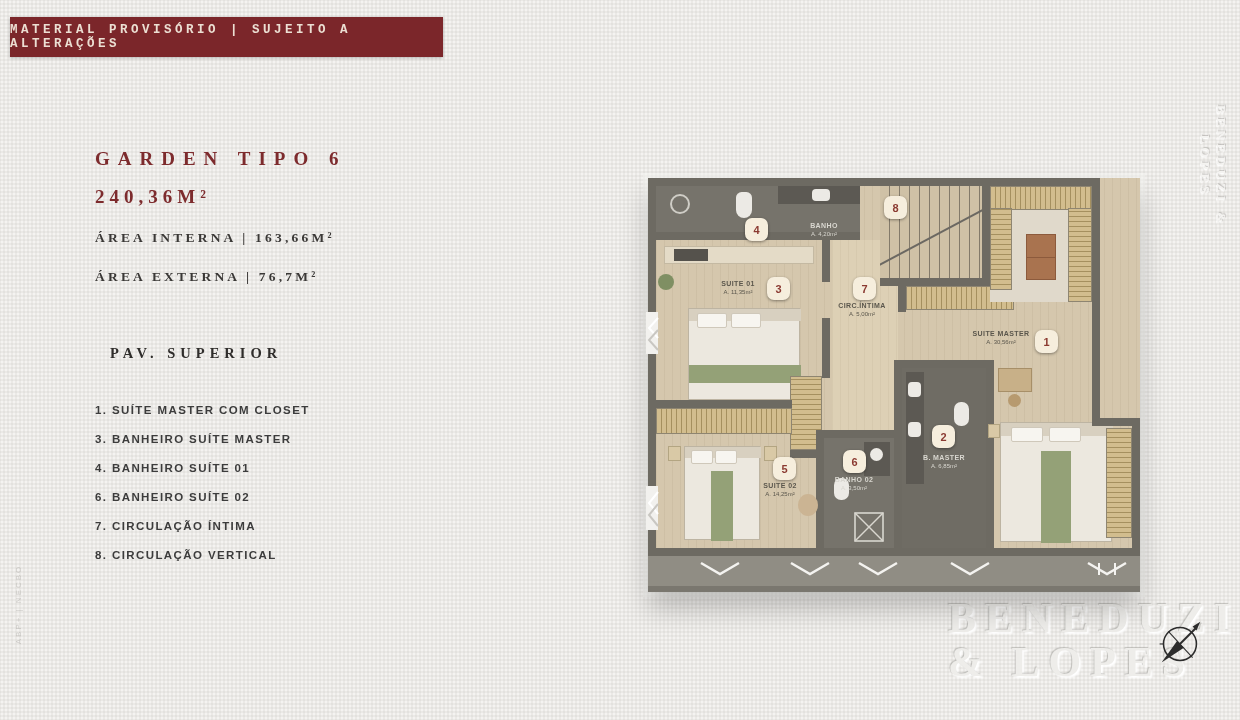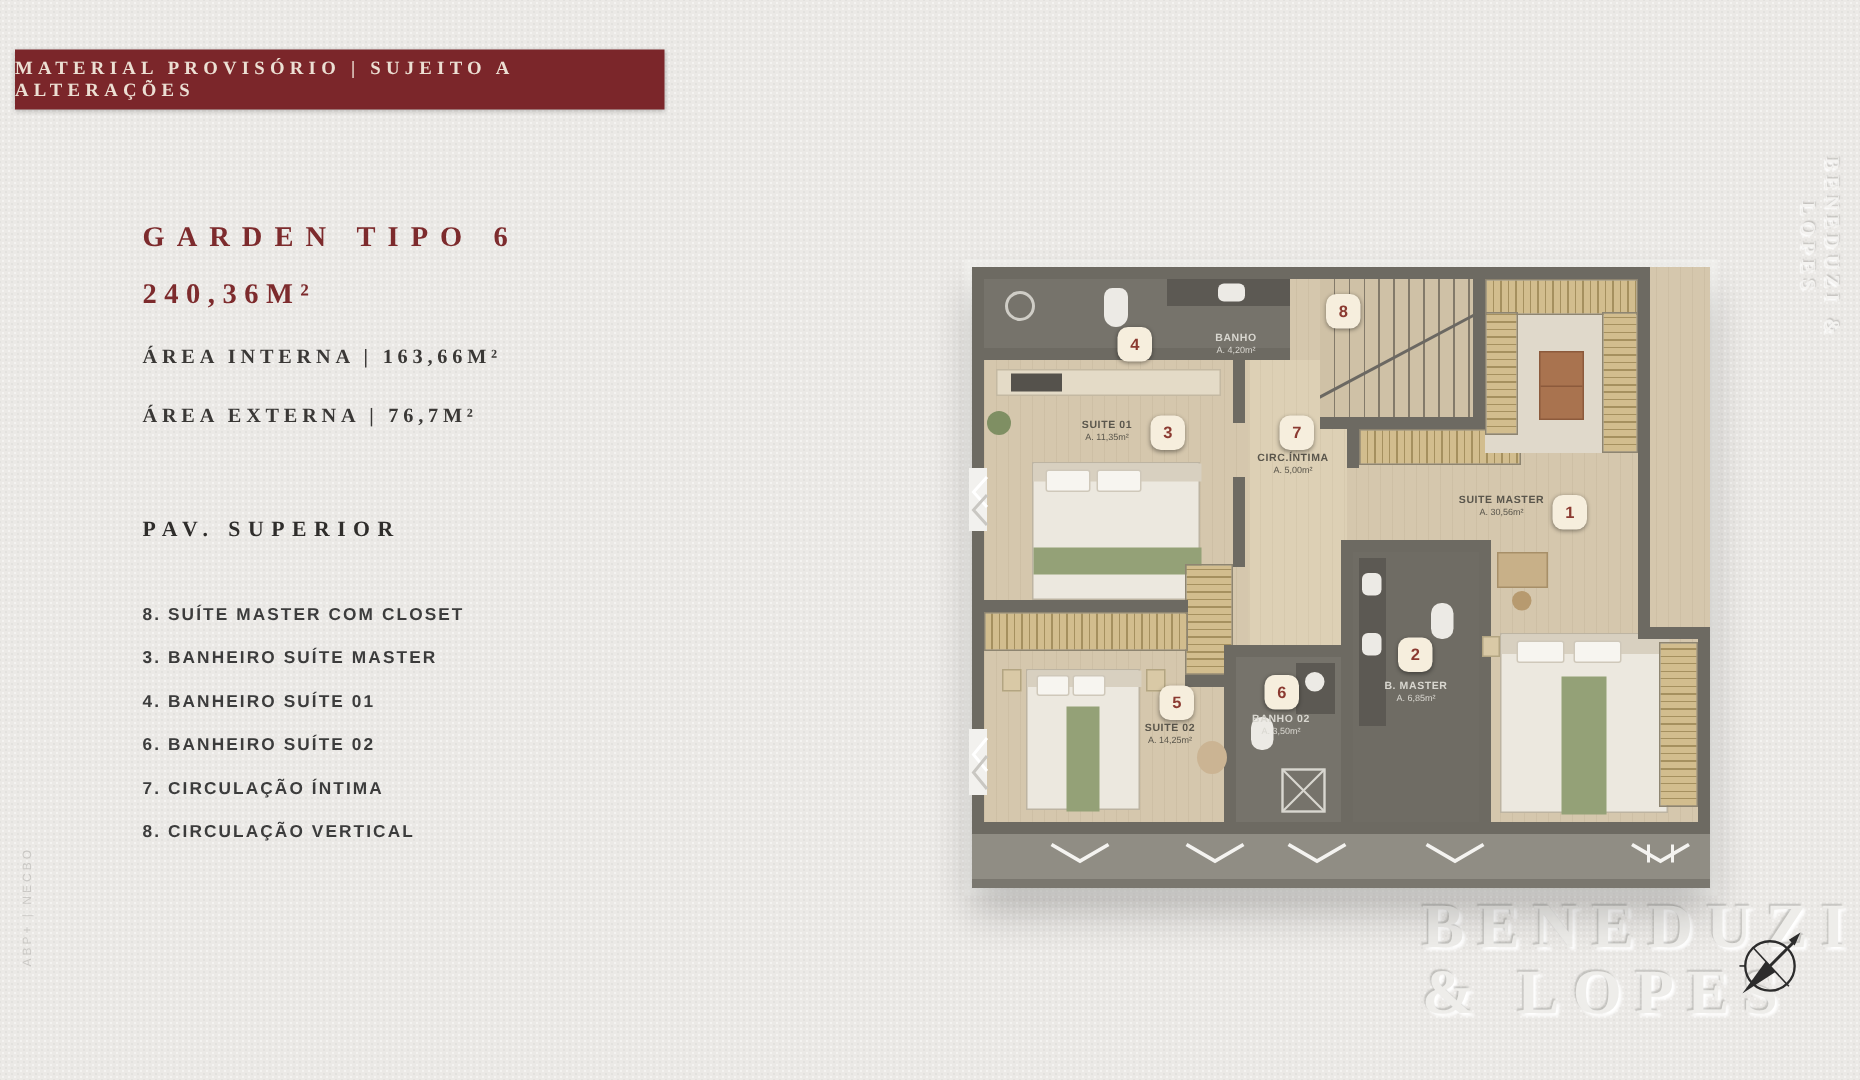--- a/index.html
+++ b/index.html
@@ -8,27 +8,27 @@
     background-color:#ebe9e6;
     background-image:
       radial-gradient(rgba(255,255,255,.45) 1px, transparent 1px),
       radial-gradient(rgba(120,118,115,.07) 1px, transparent 1px);
     background-size:4px 4px,4px 4px;background-position:0 0,2px 2px;
     font-family:"Liberation Sans",sans-serif;
   }
   .serif{font-family:"Liberation Serif",serif;}
 
   
-  #banner{position:absolute;left:10px;top:33px;width:433px;height:40px;background:#7b262a;
-    display:flex;align-items:center;justify-content:flex-end;box-shadow:0 1px 3px rgba(0,0,0,.25);}
+  #banner{position:absolute;left:10px;top:17px;width:433px;height:40px;background:#7b262a;
+    display:flex;align-items:center;justify-content:flex-end;box-shadow:0 1px 3px rgba(0,0,0,.25);font-family:Liberation Mono, monospace;}
   #banner span{color:#ecdfd3;font-weight:bold;font-size:12.5px;letter-spacing:3.5px;}
   #title{position:absolute;left:95px;top:148px;color:#7d2b2d;font-weight:bold;font-size:19px;letter-spacing:8px;}
   #total-area{position:absolute;left:95px;top:186px;color:#7d2b2d;font-weight:bold;font-size:19px;letter-spacing:5px;}
   .area-line{position:absolute;left:95px;color:#3a3836;font-weight:bold;font-size:13.5px;letter-spacing:3.2px;}
-  #pav{position:absolute;left:95px;top:345px;color:#2f2d2b;font-weight:bold;font-size:14.5px;letter-spacing:5px;}
+  #pav{position:absolute;left:110px;top:345px;color:#2f2d2b;font-weight:bold;font-size:14.5px;letter-spacing:5px;}
   #legend{position:absolute;left:95px;top:396px;}
   #legend .li{height:29px;line-height:29px;font-weight:bold;font-size:11.5px;letter-spacing:1.4px;color:#3c3c3c;}
   #footnote{position:absolute;left:95px;top:649px;font-weight:bold;font-size:11px;letter-spacing:.6px;color:#3c3c3c;}
 
   
   #wm-left{position:absolute;left:-62px;top:600px;width:160px;transform:rotate(-90deg);transform-origin:center;
     font-size:8px;letter-spacing:2px;color:#9b9995;opacity:.4;text-align:center;}
   #wm-right{position:absolute;left:1128px;top:150px;width:170px;transform:rotate(90deg);transform-origin:center;
     font-size:13px;letter-spacing:4px;color:#f6f5f3;text-shadow:-1px -1px 1px rgba(140,138,134,.45),1px 1px 1px #fff;
     text-align:center;opacity:.9;font-weight:bold;}
@@ -75,21 +75,21 @@
     <span>MATERIAL PROVISÓRIO | SUJEITO A ALTERAÇÕES</span>
   </div>
 
   <div id="title" class="serif">GARDEN TIPO 6</div>
   <div id="total-area" class="serif">240,36M²</div>
   <div class="area-line serif" style="top:230px;">ÁREA INTERNA | 163,66M²</div>
   <div class="area-line serif" style="top:269px;">ÁREA EXTERNA | 76,7M²</div>
   <div id="pav" class="serif">PAV. SUPERIOR</div>
 
   <div id="legend">
-    <div class="li">8. SUÍTE MASTER COM CLOSET</div>
+    <div class="li">1. SUÍTE MASTER COM CLOSET</div>
     <div class="li">3. BANHEIRO SUÍTE MASTER</div>
     <div class="li">4. BANHEIRO SUÍTE 01</div>
     <div class="li">6. BANHEIRO SUÍTE 02</div>
     <div class="li">7. CIRCULAÇÃO ÍNTIMA</div>
     <div class="li">8. CIRCULAÇÃO VERTICAL</div>
   </div>
 
 
   <div id="wm-left">ABP+  |  NECBO</div>
   <div id="wm-right" class="serif">BENEDUZI &amp; LOPES</div>

